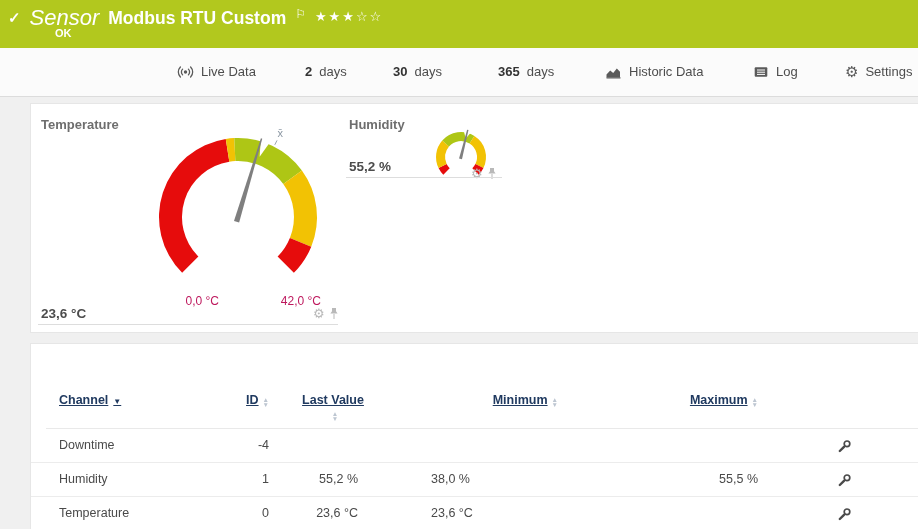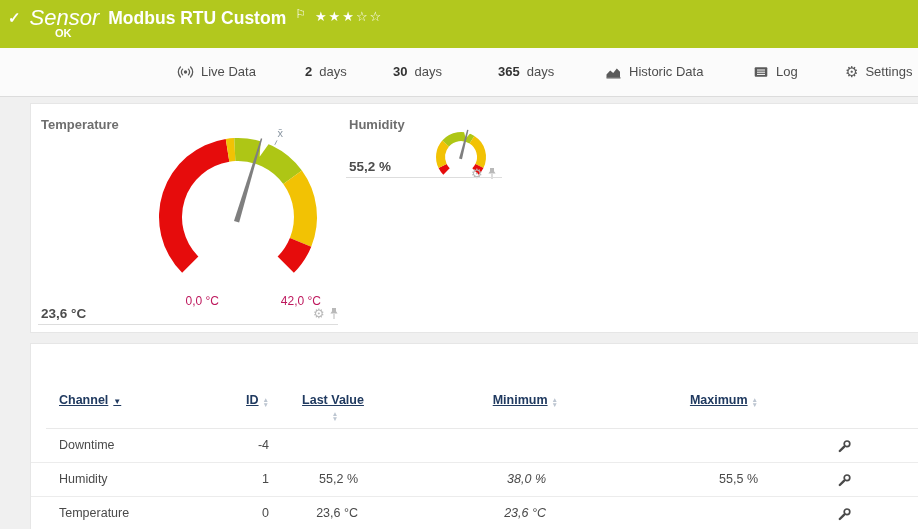--- a/index.html
+++ b/index.html
@@ -44,21 +44,21 @@
   .th .sort i{font-style:normal;font-size:6.5px;line-height:5px;color:#bdc6d1;}
   .th .caret{font-size:8px;color:#203a60;margin-left:5px;}
   .r{text-align:right;}
   .hdiv{position:absolute;left:15px;right:0;top:84px;height:1px;background:#e9e9e9;}
   .rows{position:absolute;left:0;right:0;top:85px;}
   .trow{position:relative;height:33px;border-bottom:1px solid #ececec;font-size:12.5px;color:#4a4a4a;}
   .trow span{position:absolute;top:0;line-height:33px;}
   .c-channel{left:28px;}
   .c-id{left:140px;width:98px;text-align:right;}
   .c-last{left:210px;width:117px;text-align:right;}
-  .c-min{left:368px;width:147px;text-align:right;font-style:italic;}
+  .c-min{left:400px;width:147px;text-align:left;}
   .c-max{left:580px;width:147px;text-align:right;}
   .c-set{left:800px;width:28px;text-align:center;cursor:pointer;line-height:33px;}
   .c-set svg{vertical-align:middle;}
 </style>
 </head>
 <body>
 
 <div class="stage">
 
   <div class="hdr">

